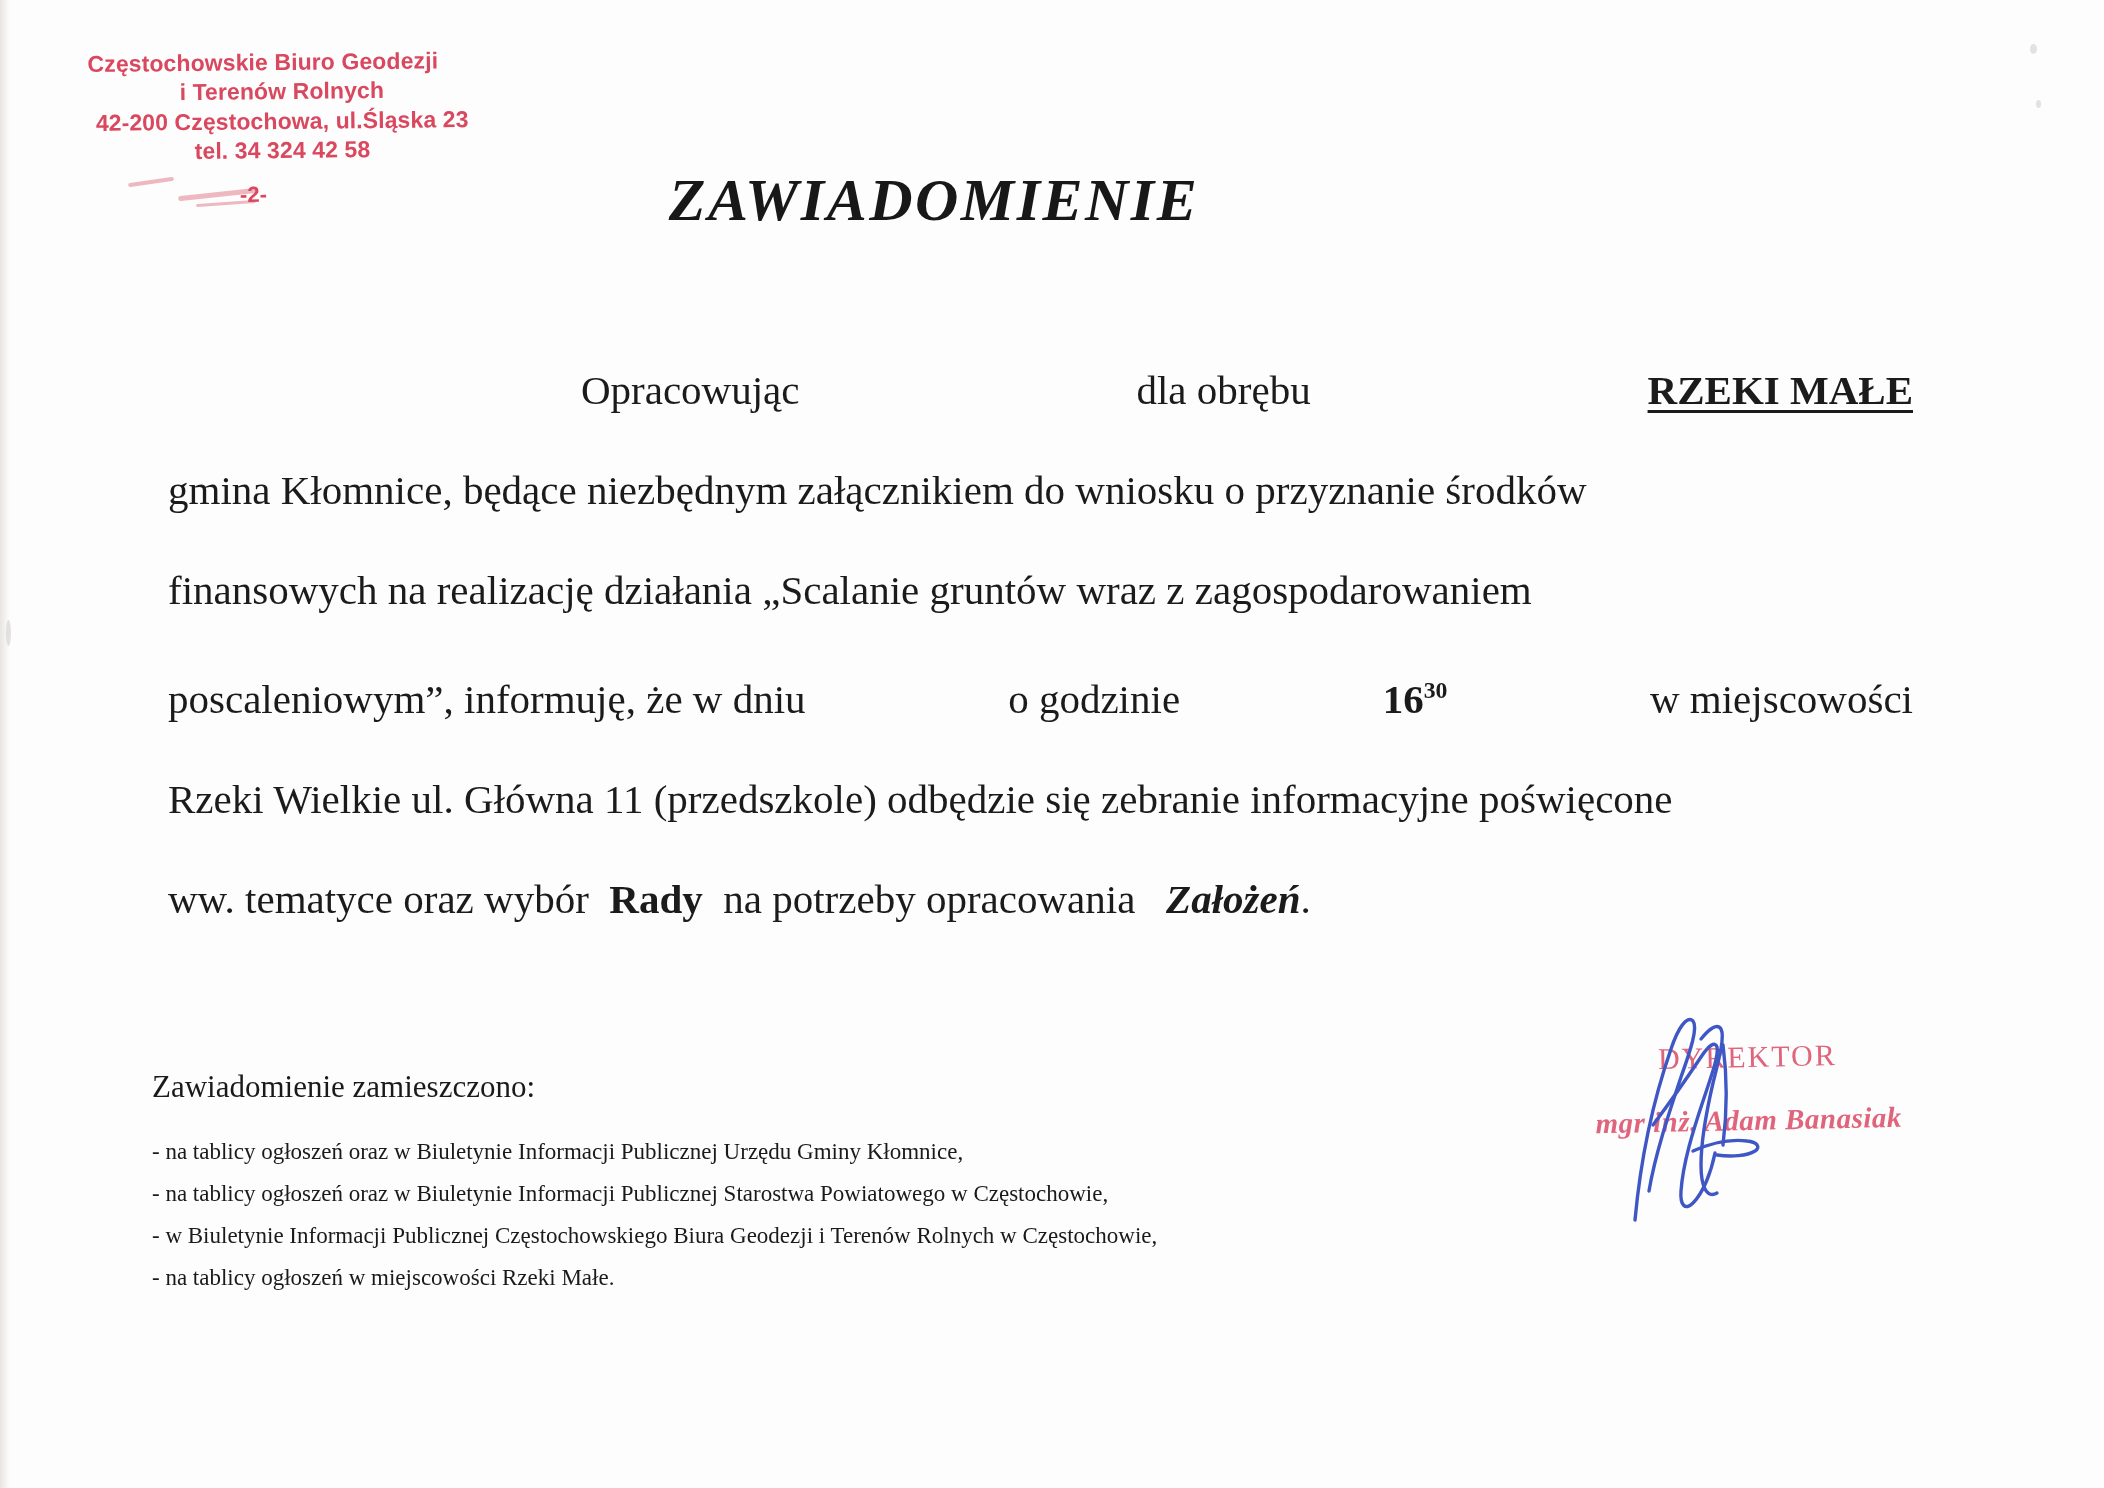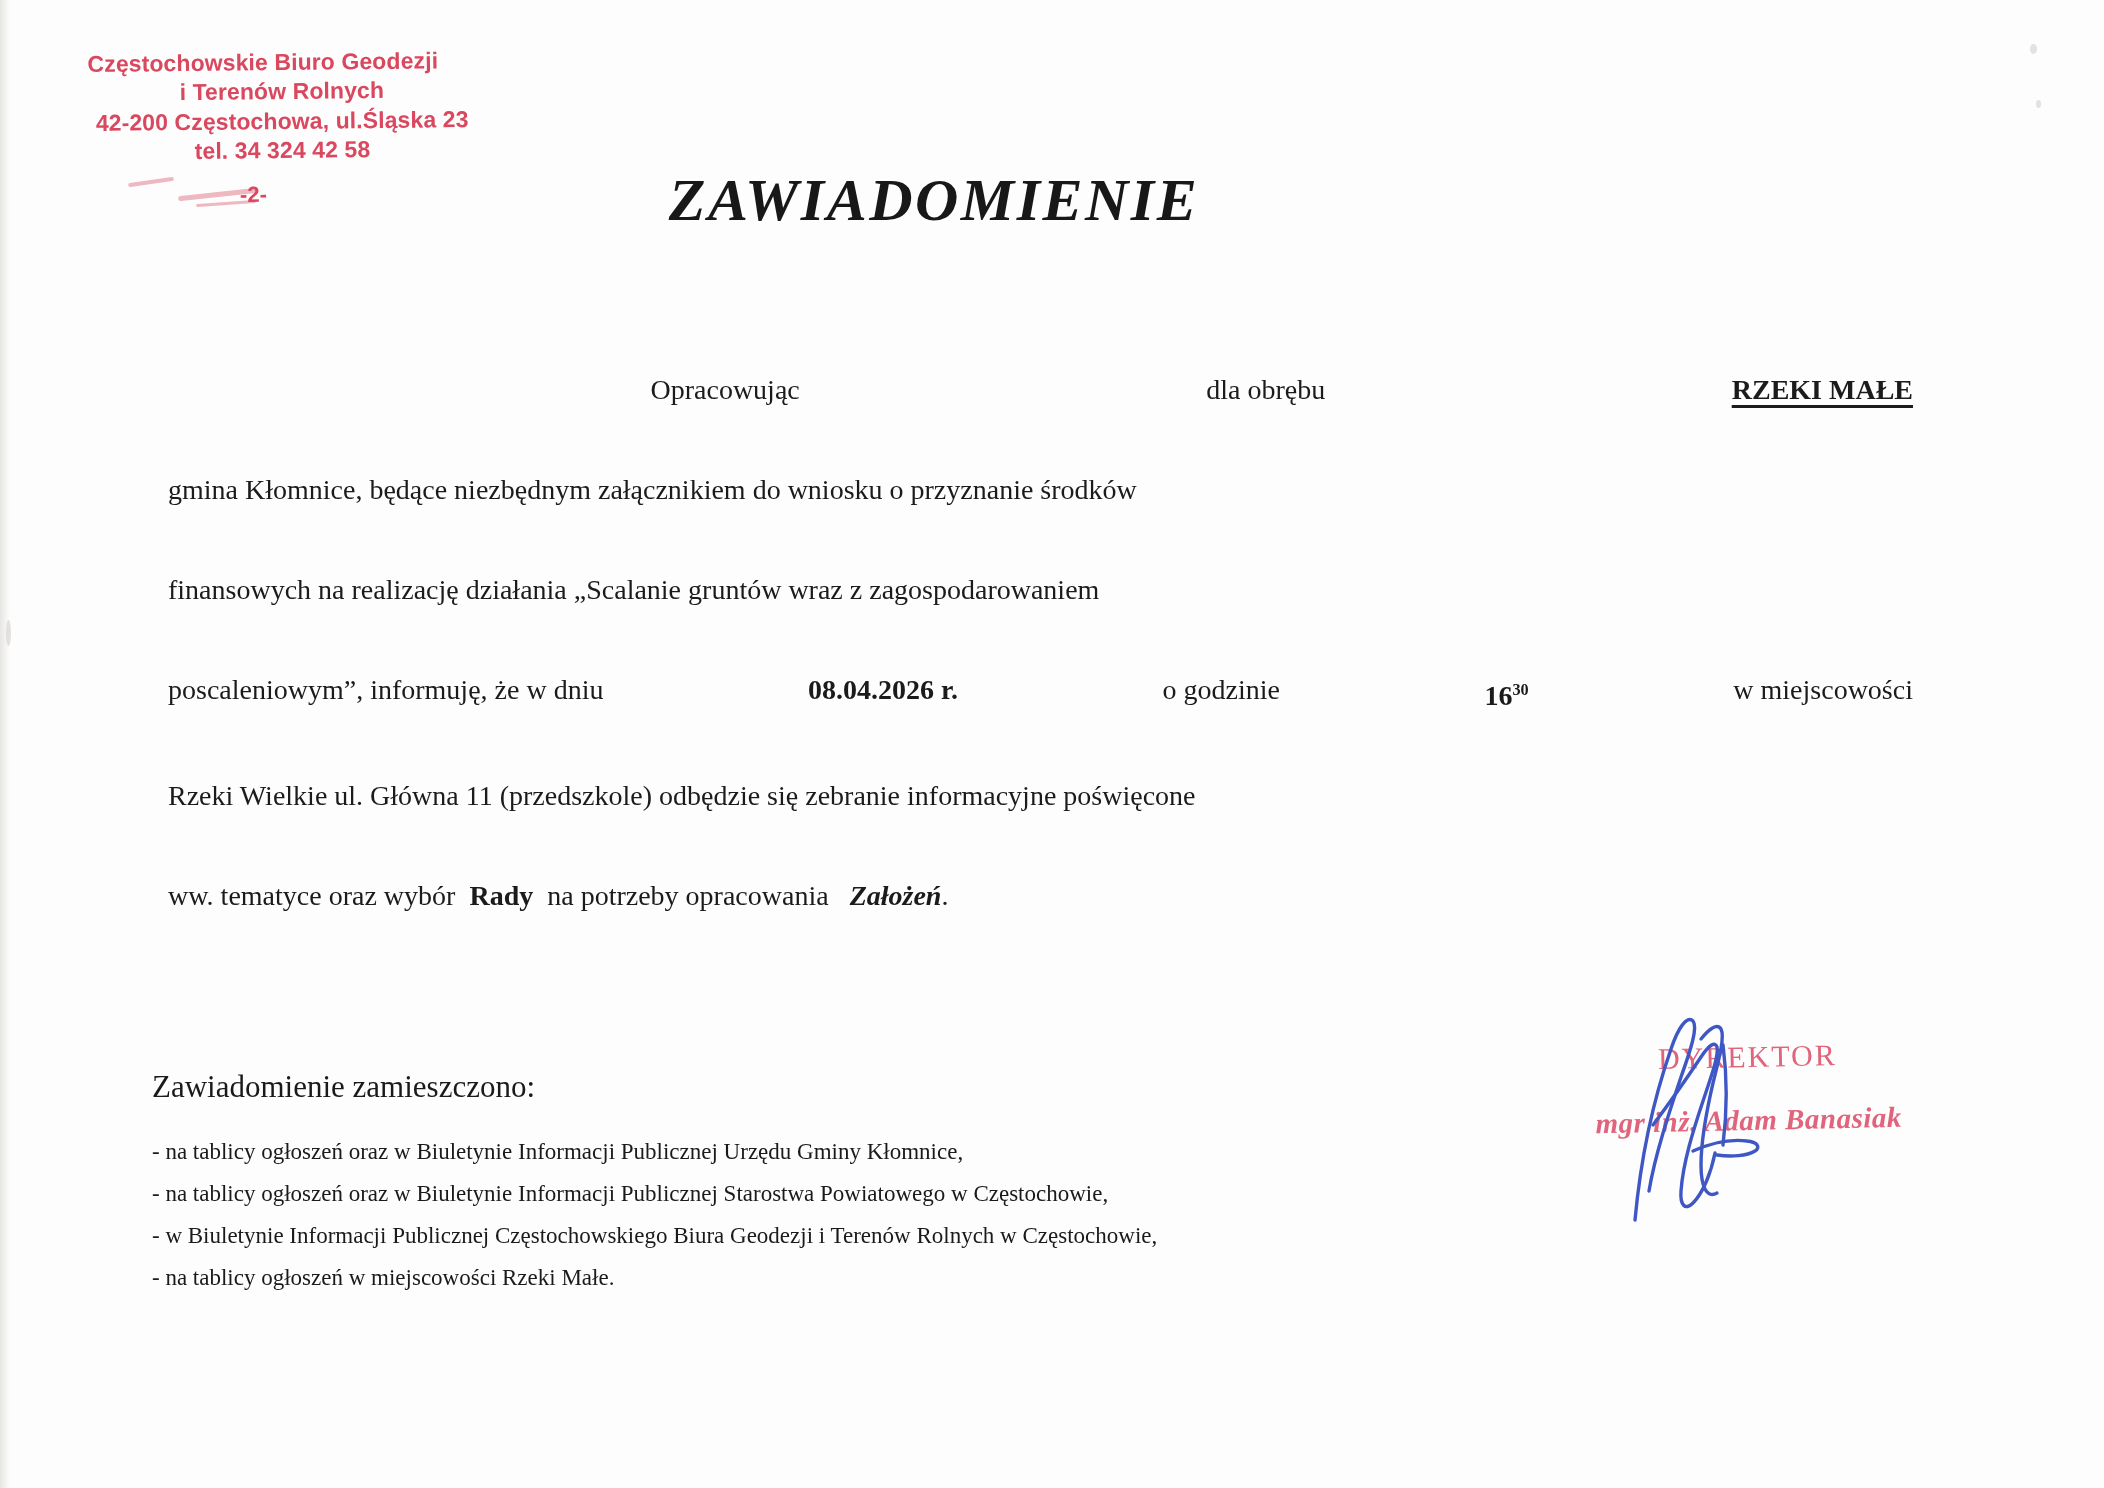--- a/index.html
+++ b/index.html
@@ -84,26 +84,27 @@
   }
 
   
   .body-block {
     position: absolute;
     left: 168px;
     top: 340px;
     width: 1745px;
   }
   .body-line {
-    font-size: 28px;
+    font-size: 41px;
     line-height: 100px;
     text-align: justify;
     text-align-last: left;
     white-space: nowrap;
     color: #1b1b1b;
+    align-items: flex-end;
   }
   .body-line.spread {
     display: flex;
     justify-content: space-between;
   }
   .indent { display: inline-block; width: 76px; }
   .b  { font-weight: bold; }
   .bi { font-weight: bold; font-style: italic; }
   .u  { text-decoration: underline; text-underline-offset: 6px; text-decoration-thickness: 3px; }
   sup.hour { font-size: .58em; vertical-align: super; font-weight: bold; margin-top: 20px; }
@@ -194,21 +195,20 @@
     <div class="body-line">
       <span>gmina Kłomnice, będące niezbędnym załącznikiem do wniosku o przyznanie środków</span>
     </div>
 
     <div class="body-line">
       <span>finansowych na realizację działania „Scalanie gruntów wraz z zagospodarowaniem</span>
     </div>
 
     <div class="body-line spread">
       <span>poscaleniowym”, informuję, że w dniu</span>
-      <span class="b">08.04.2026 r.</span>
       <span>o godzinie</span>
       <span class="b"><span>16</span><sup class="hour">30</sup></span>
       <span>w miejscowości</span>
     </div>
 
     <div class="body-line">
       <span>Rzeki Wielkie ul. Główna 11 (przedszkole) odbędzie się zebranie informacyjne poświęcone</span>
     </div>
 
     <div class="body-line">

